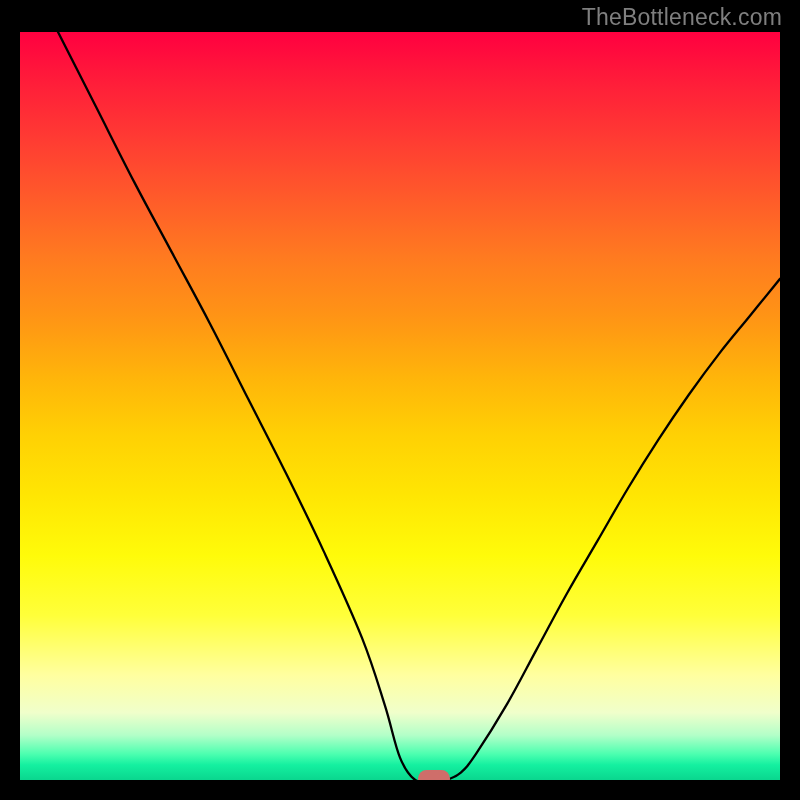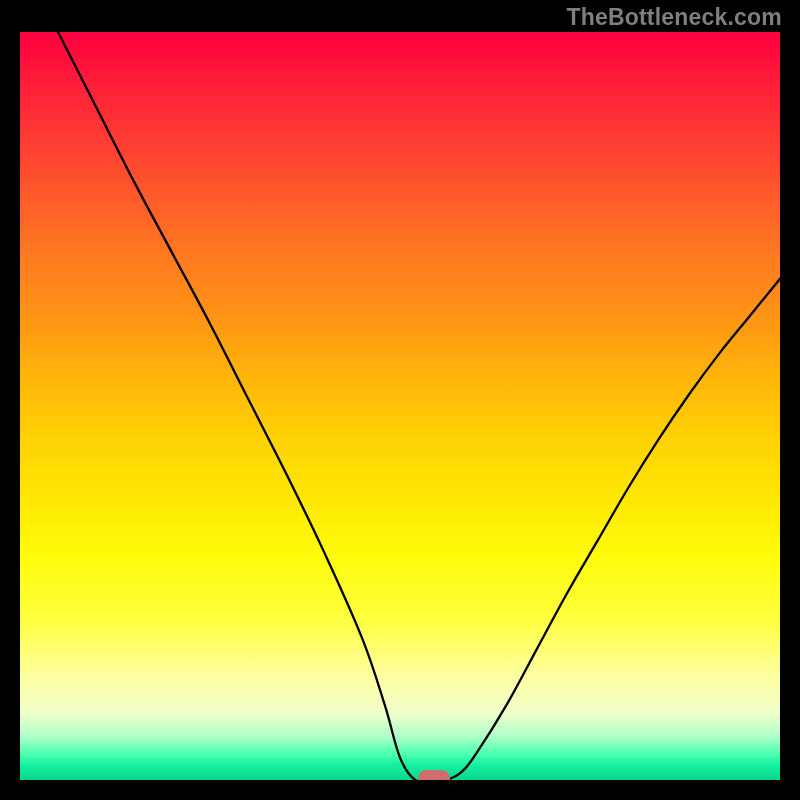--- a/index.html
+++ b/index.html
@@ -16,21 +16,21 @@
     width: 800px;
     height: 800px;
     background: #000;
   }
   .watermark {
     position: absolute;
     top: 4px;
     right: 18px;
     color: #7f7f7f;
     font-size: 23px;
-    font-weight: 700;
+    font-weight: 400;
     letter-spacing: 0.2px;
     z-index: 3;
   }
   .plot-area {
     position: absolute;
     left: 20px;
     top: 32px;
     width: 760px;
     height: 748px;
     overflow: hidden;

